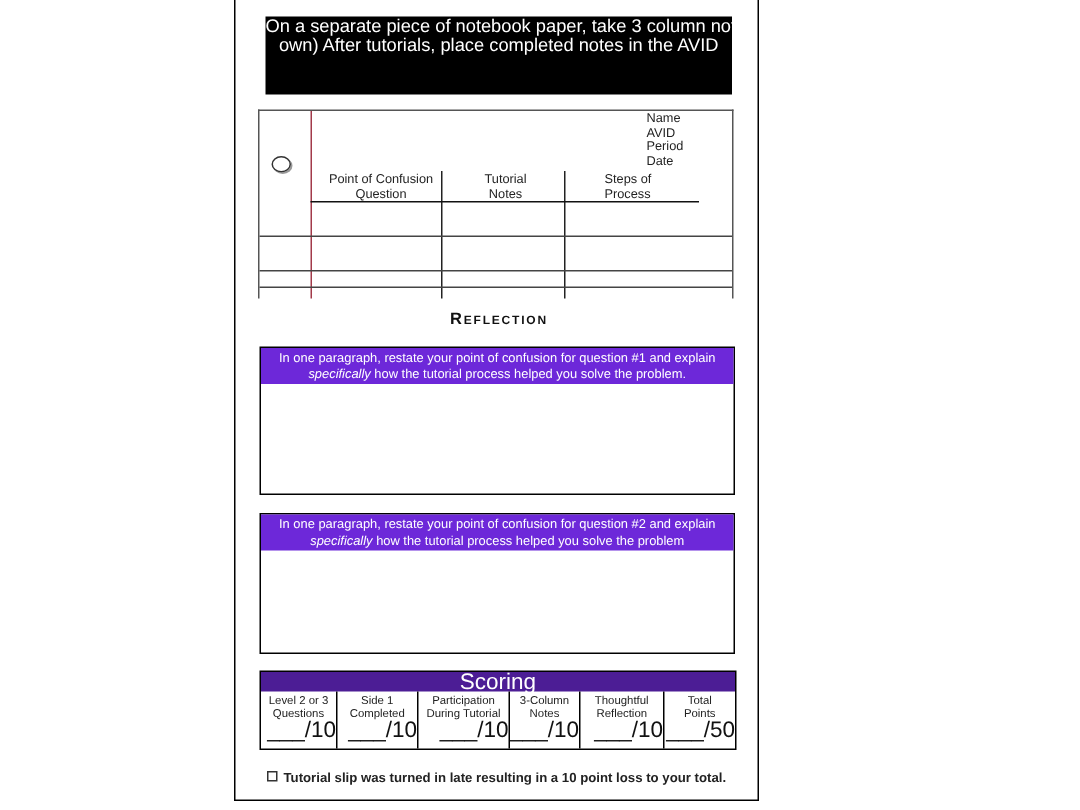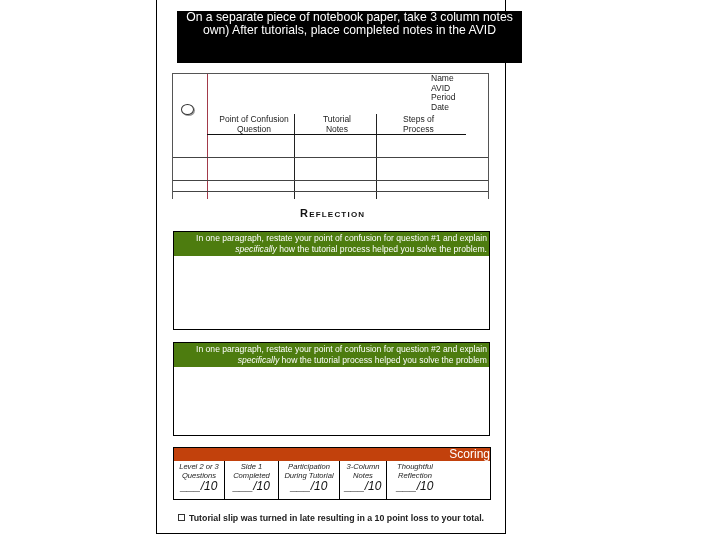--- a/index.html
+++ b/index.html
@@ -1,36 +1,36 @@
 <!DOCTYPE html>
 <html><head>
 <meta charset="utf-8">
 <style>
   html, body { margin:0; padding:0; background:#ffffff; }
   body { width:720px; height:540px; position:relative; overflow:hidden; font-family:"Liberation Sans", sans-serif; color:#000; }
   .page { position:absolute; left:156px; top:-2px; width:348px; height:534px; border:1.5px solid #000; background:#fff; }
   .abs { position:absolute; }
-  .instr { left:177px; top:11px; width:345px; height:52px; background:#000; color:#fff; font-size:12.2px; line-height:13px; text-align:center; padding-top:0px; }
+  .instr { left:177px; top:11px; width:311px; height:52px; background:#000; color:#fff; font-size:12.2px; line-height:13px; text-align:center; padding-top:0px; }
   .instr div { white-space:nowrap; }
   .nb { left:172px; top:73px; width:315px; height:125px; border:1px solid #555; border-bottom:none; border-top:1px solid #555; }
   .hline { position:absolute; height:1px; background:#444; }
   .vline { position:absolute; width:1px; background:#222; }
   .redline { position:absolute; width:1px; background:#a23a4a; }
   .ring { position:absolute; width:11px; height:9px; border:1.3px solid #333; border-radius:50%; box-shadow:1px 1px 0 #999; }
   .nbtext { position:absolute; font-size:8.5px; line-height:10px; color:#222; text-align:center; white-space:nowrap; }
   .meta { position:absolute; font-size:8.5px; line-height:9.5px; color:#222; white-space:nowrap; }
   .refl-title { position:absolute; left:300px; top:207px; font-size:11px; letter-spacing:1.2px; font-variant:small-caps; font-weight:bold; color:#111; }
   .rbox { position:absolute; left:173px; width:315px; border:1px solid #000; background:#fff; }
-  .rbox .hdr { background:#4d7c0f; color:#fff; font-size:8.6px; line-height:11px; text-align:right; padding:1px 2px 1px; white-space:nowrap; }
+  .rbox .hdr { background:#6d28d9; color:#fff; font-size:8.6px; line-height:11px; text-align:center; padding:1px 2px 1px; white-space:nowrap; }
   .score { position:absolute; left:173px; top:447px; width:316px; height:51px; border:1px solid #000; }
-  .score .hdr { height:13px; background:#c2410c; color:#fff; font-size:12px; line-height:13px; text-align:right; }
-  .score .cols { display:flex; height:38px;font-style:italic; }
+  .score .hdr { height:13px; background:#4c1d95; color:#fff; font-size:15px; line-height:13px; text-align:center; }
+  .score .cols { display:flex; height:38px; }
   .score .col { border-right:1px solid #000; text-align:center; font-size:7.6px; line-height:8.5px; color:#222; padding-top:2px; box-sizing:border-box; }
   .score .col:last-child { border-right:none; }
-  .score .pts { font-size:12px; line-height:13px; color:#111; }
+  .score .pts { font-size:15px; line-height:13px; color:#111;text-align:right; }
   .late { position:absolute; left:178px; top:513px; font-size:8.8px; color:#222; white-space:nowrap;font-weight:bold; }
   .late .box { display:inline-block; width:5px; height:5px; border:1px solid #333; margin-right:4px; vertical-align:middle; position:relative; top:-1px; }
 </style>
 </head>
 <body>
 
 <div class="page"></div>
 
 <div class="abs instr">
   <div>On a separate piece of notebook paper, take 3 column notes</div>
@@ -112,18 +112,23 @@
     <div class="col" style="width:47px;">
       <div>3-Column</div>
       <div>Notes</div>
       <div class="pts">___/10</div>
     </div>
     <div class="col" style="width:56px;">
       <div>Thoughtful</div>
       <div>Reflection</div>
       <div class="pts">___/10</div>
     </div>
+    <div class="col" style="width:47px;">
+      <div>Total</div>
+      <div>Points</div>
+      <div class="pts">___/50</div>
+    </div>
   </div>
 </div>
 
 <div class="late">
   <span class="box"></span><span>Tutorial slip was turned in late resulting in a 10 point loss to your total.</span>
 </div>
 
 </body></html>

